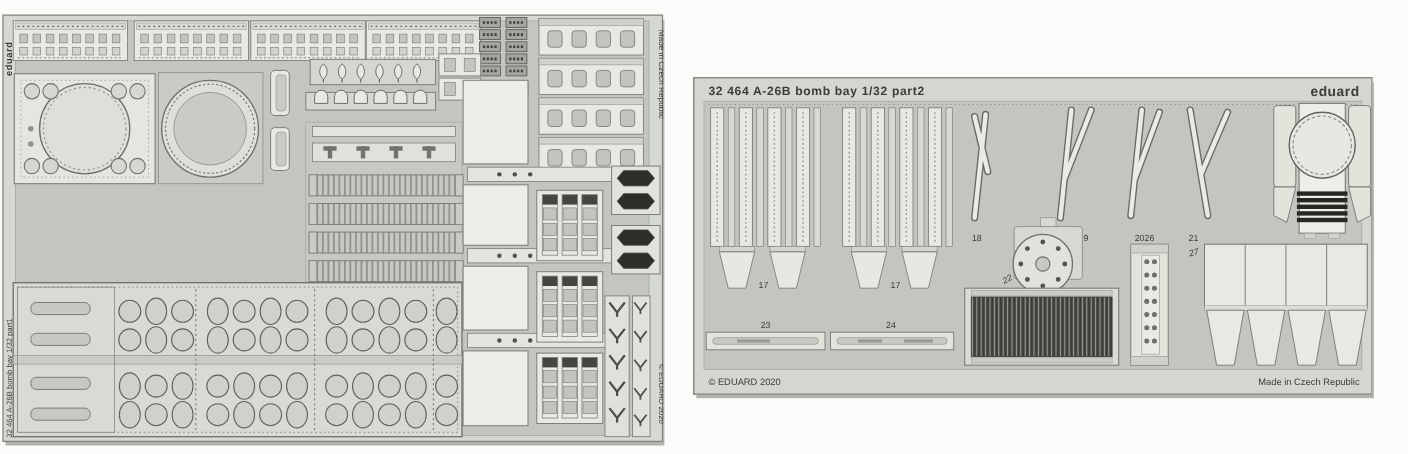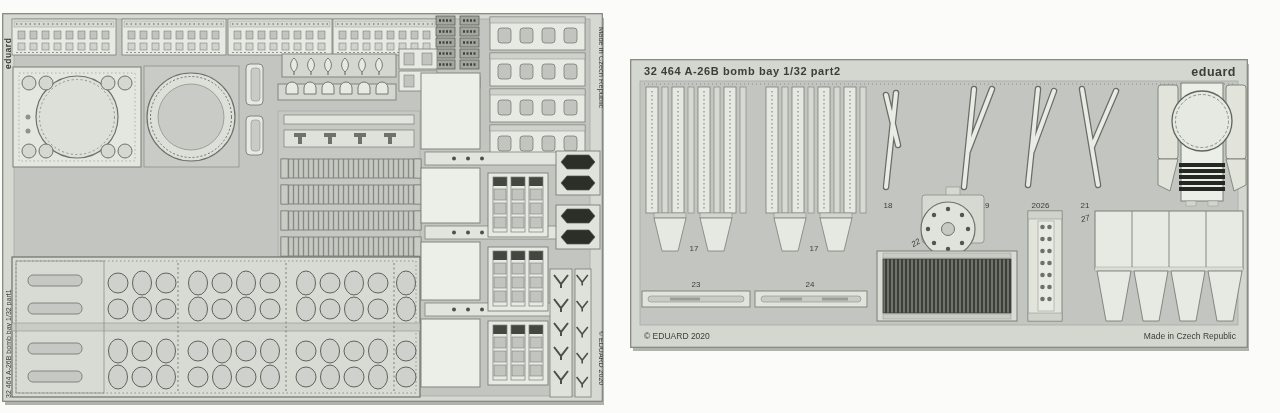--- a/index.html
+++ b/index.html
@@ -2,21 +2,21 @@
 <html><head>
 <meta charset="utf-8">
 <style>
   html,body{margin:0;padding:0;background:#ffffff;}
   .stage{
     position:relative;width:1280px;height:413px;background:#fbfbf9;
     overflow:hidden;font-family:"Liberation Sans",sans-serif;
   }
   .fret{position:absolute;box-shadow:2px 4px 0 -1px rgba(85,88,78,.45);}
   .fret-left{left:2px;top:13px;width:601px;height:389px;}
-  .fret-right{left:630px;top:59px;width:618px;height:289px;}
+  .fret-right{left:630px;top:70px;width:618px;height:289px;}
   .fret svg{display:block;}
   svg text{fill:#3b3e37;}
 </style>
 </head>
 <body>
 
 <div class="stage">
 
   <div class="fret fret-left">
   <svg width="601" height="389" viewBox="0 0 601 389">

